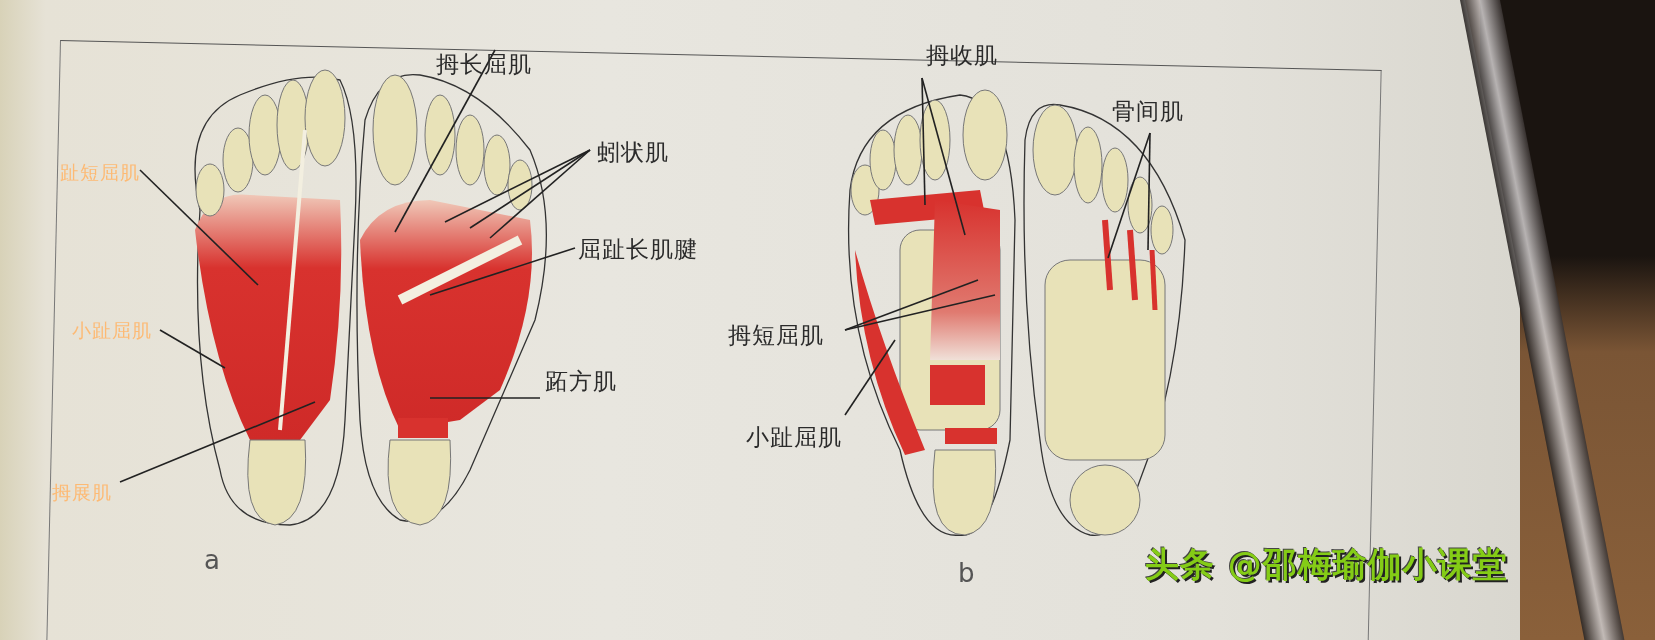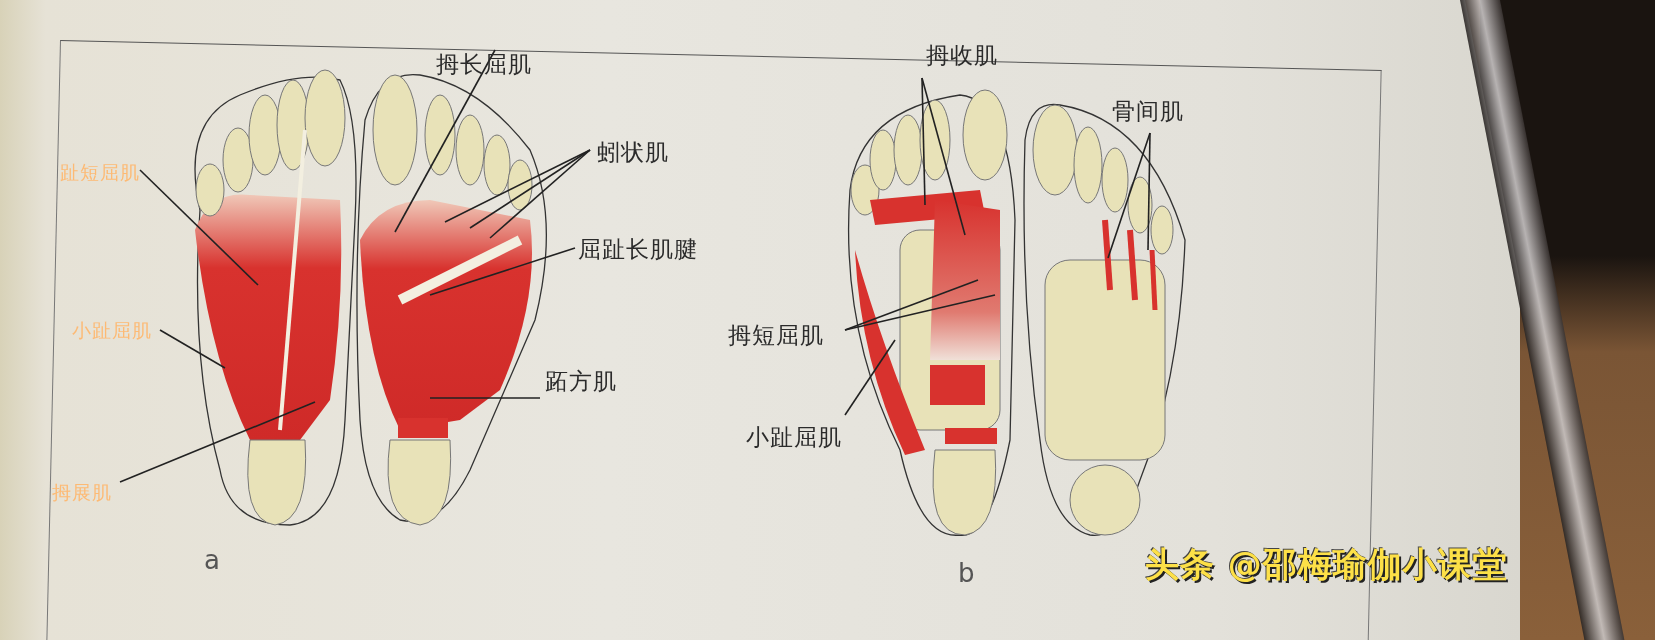--- a/index.html
+++ b/index.html
@@ -13,21 +13,21 @@
   .edge{position:absolute;left:1460px;top:0;width:40px;height:640px;
     background:linear-gradient(90deg,#2a2624,#c8c4c4 50%,#3a3432);
     transform:skewX(11deg);transform-origin:top left;opacity:.9;}
   .frame{position:absolute;left:60px;top:40px;width:1320px;height:620px;
     border-top:1.5px solid #555;border-left:1.5px solid #777;border-right:1.5px solid #777;
     transform:rotate(1.3deg);transform-origin:top left;}
   svg.art{position:absolute;left:0;top:0;}
   .label{position:absolute;font-size:23px;color:#2b2b2b;white-space:nowrap;letter-spacing:1px;}
   .label.faded{color:#fdba74;filter:blur(.6px);}
   .panel-letter{position:absolute;font-size:26px;color:#555;}
-  .watermark{position:absolute;left:1145px;top:542px;font-size:34px;font-weight:bold;color:#fde047;
+  .watermark{position:absolute;left:1145px;top:542px;font-size:34px;font-weight:bold;color:#84cc16;
     text-shadow:2px 2px 0 #222,-1px -1px 0 #444;white-space:nowrap;letter-spacing:1px;}
 </style>
 </head>
 <body>
 
 <div class="bg-right"></div>
 <div class="page"></div>
 <div class="edge"></div>
 <div class="frame"></div>
 

